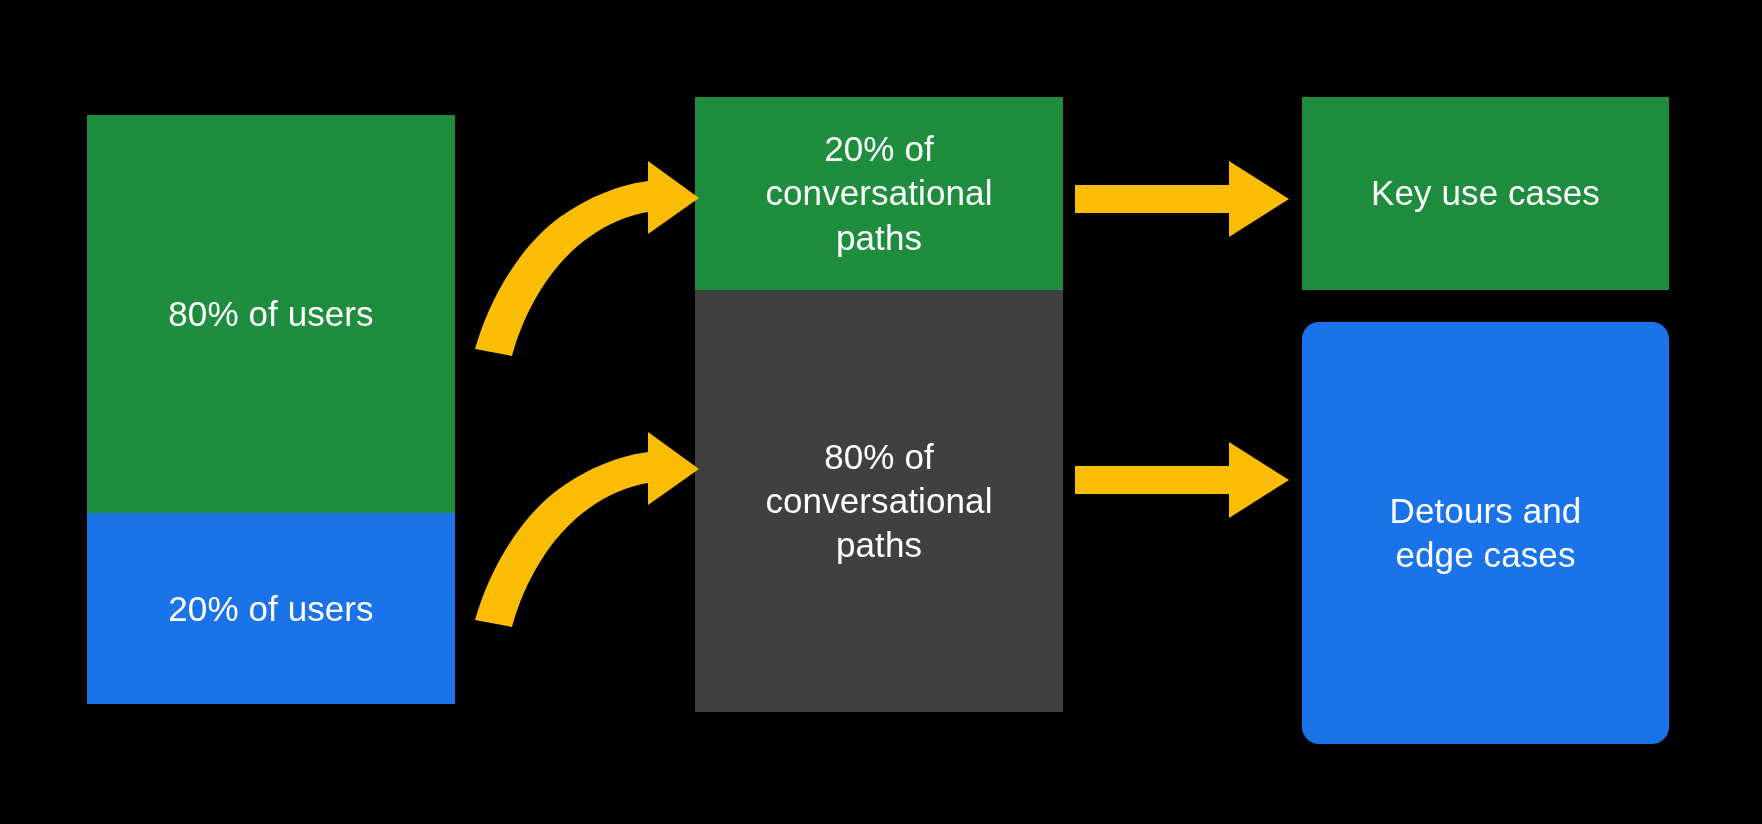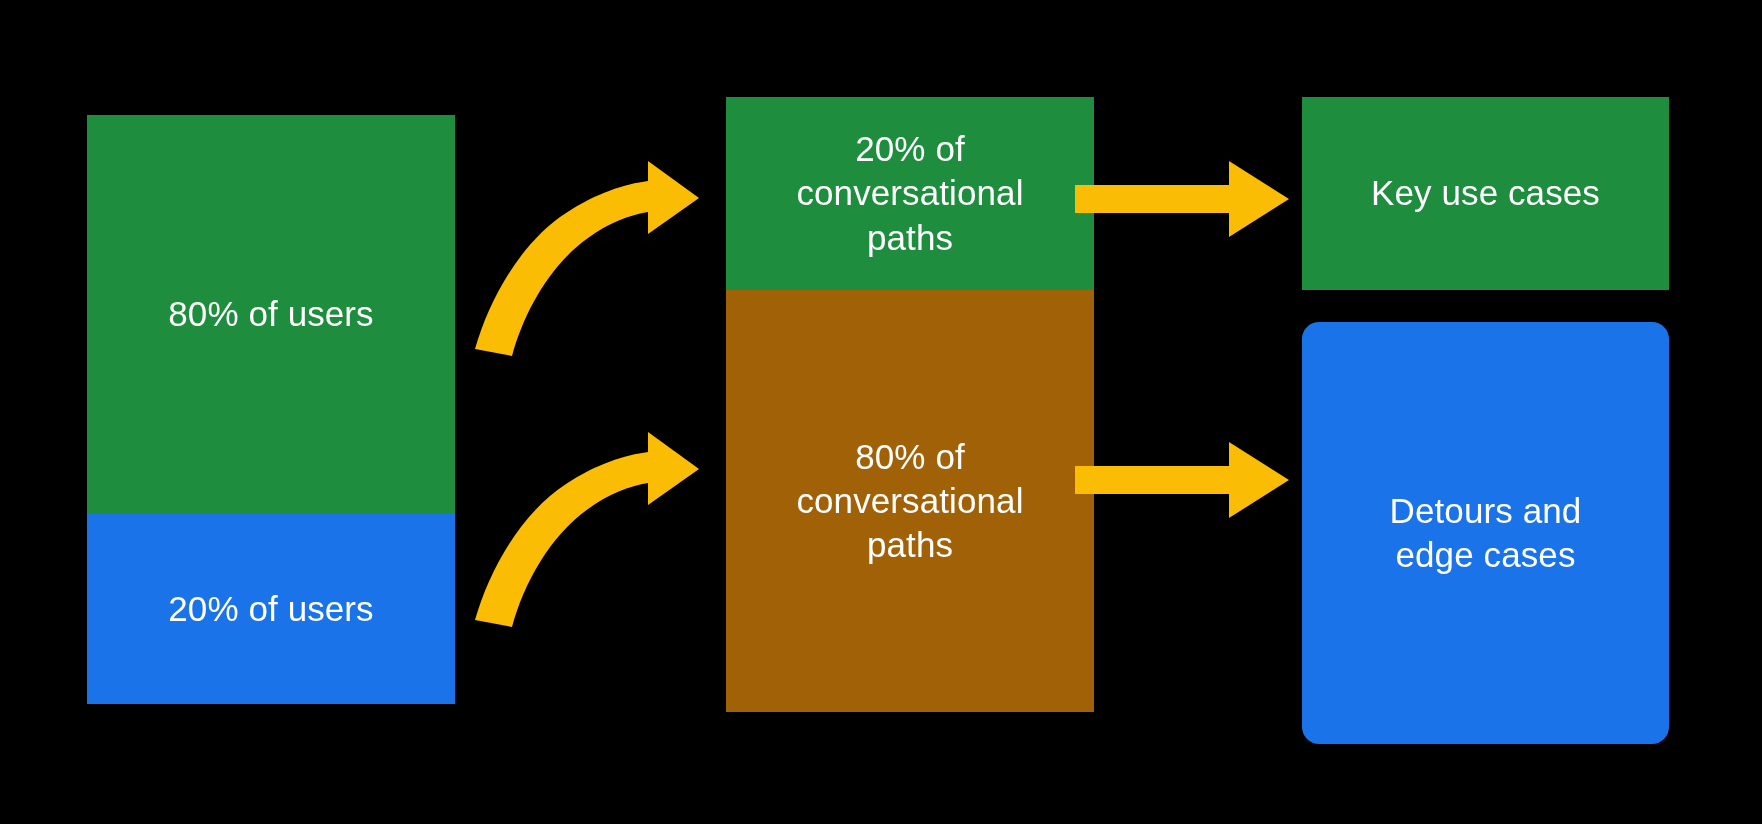--- a/index.html
+++ b/index.html
@@ -53,21 +53,21 @@
     left: 87px;
     top: 99px;
     width: 368px;
     height: 605px;
   }
   #col-users .seg-green { height: 409px; }
   #col-users .seg-blue  { height: 196px; }
 
   
   #col-paths {
-    left: 726px;
+    left: 695px;
     top: 97px;
     width: 368px;
     height: 615px;
   }
   #col-paths .seg-green { height: 193px; }
   #col-paths .seg-blue  { height: 422px; }
 
   
   #col-cases {
     left: 1302px;
@@ -105,21 +105,21 @@
       <span class="segment-label">20% of users</span>
     </div>
   </div>
 
   <div class="column" id="col-paths">
     <div class="segment seg-green" style="background:#1E8E3E;">
       <span class="segment-label">20% of
 conversational
 paths</span>
     </div>
-    <div class="segment seg-blue" style="background:#a16207;">
+    <div class="segment seg-blue" style="background:#404040;">
       <span class="segment-label">80% of
 conversational
 paths</span>
     </div>
   </div>
 
   <div class="column" id="col-cases">
     <div class="segment seg-green" style="background:#1E8E3E;">
       <span class="segment-label">Key use cases</span>
     </div>

